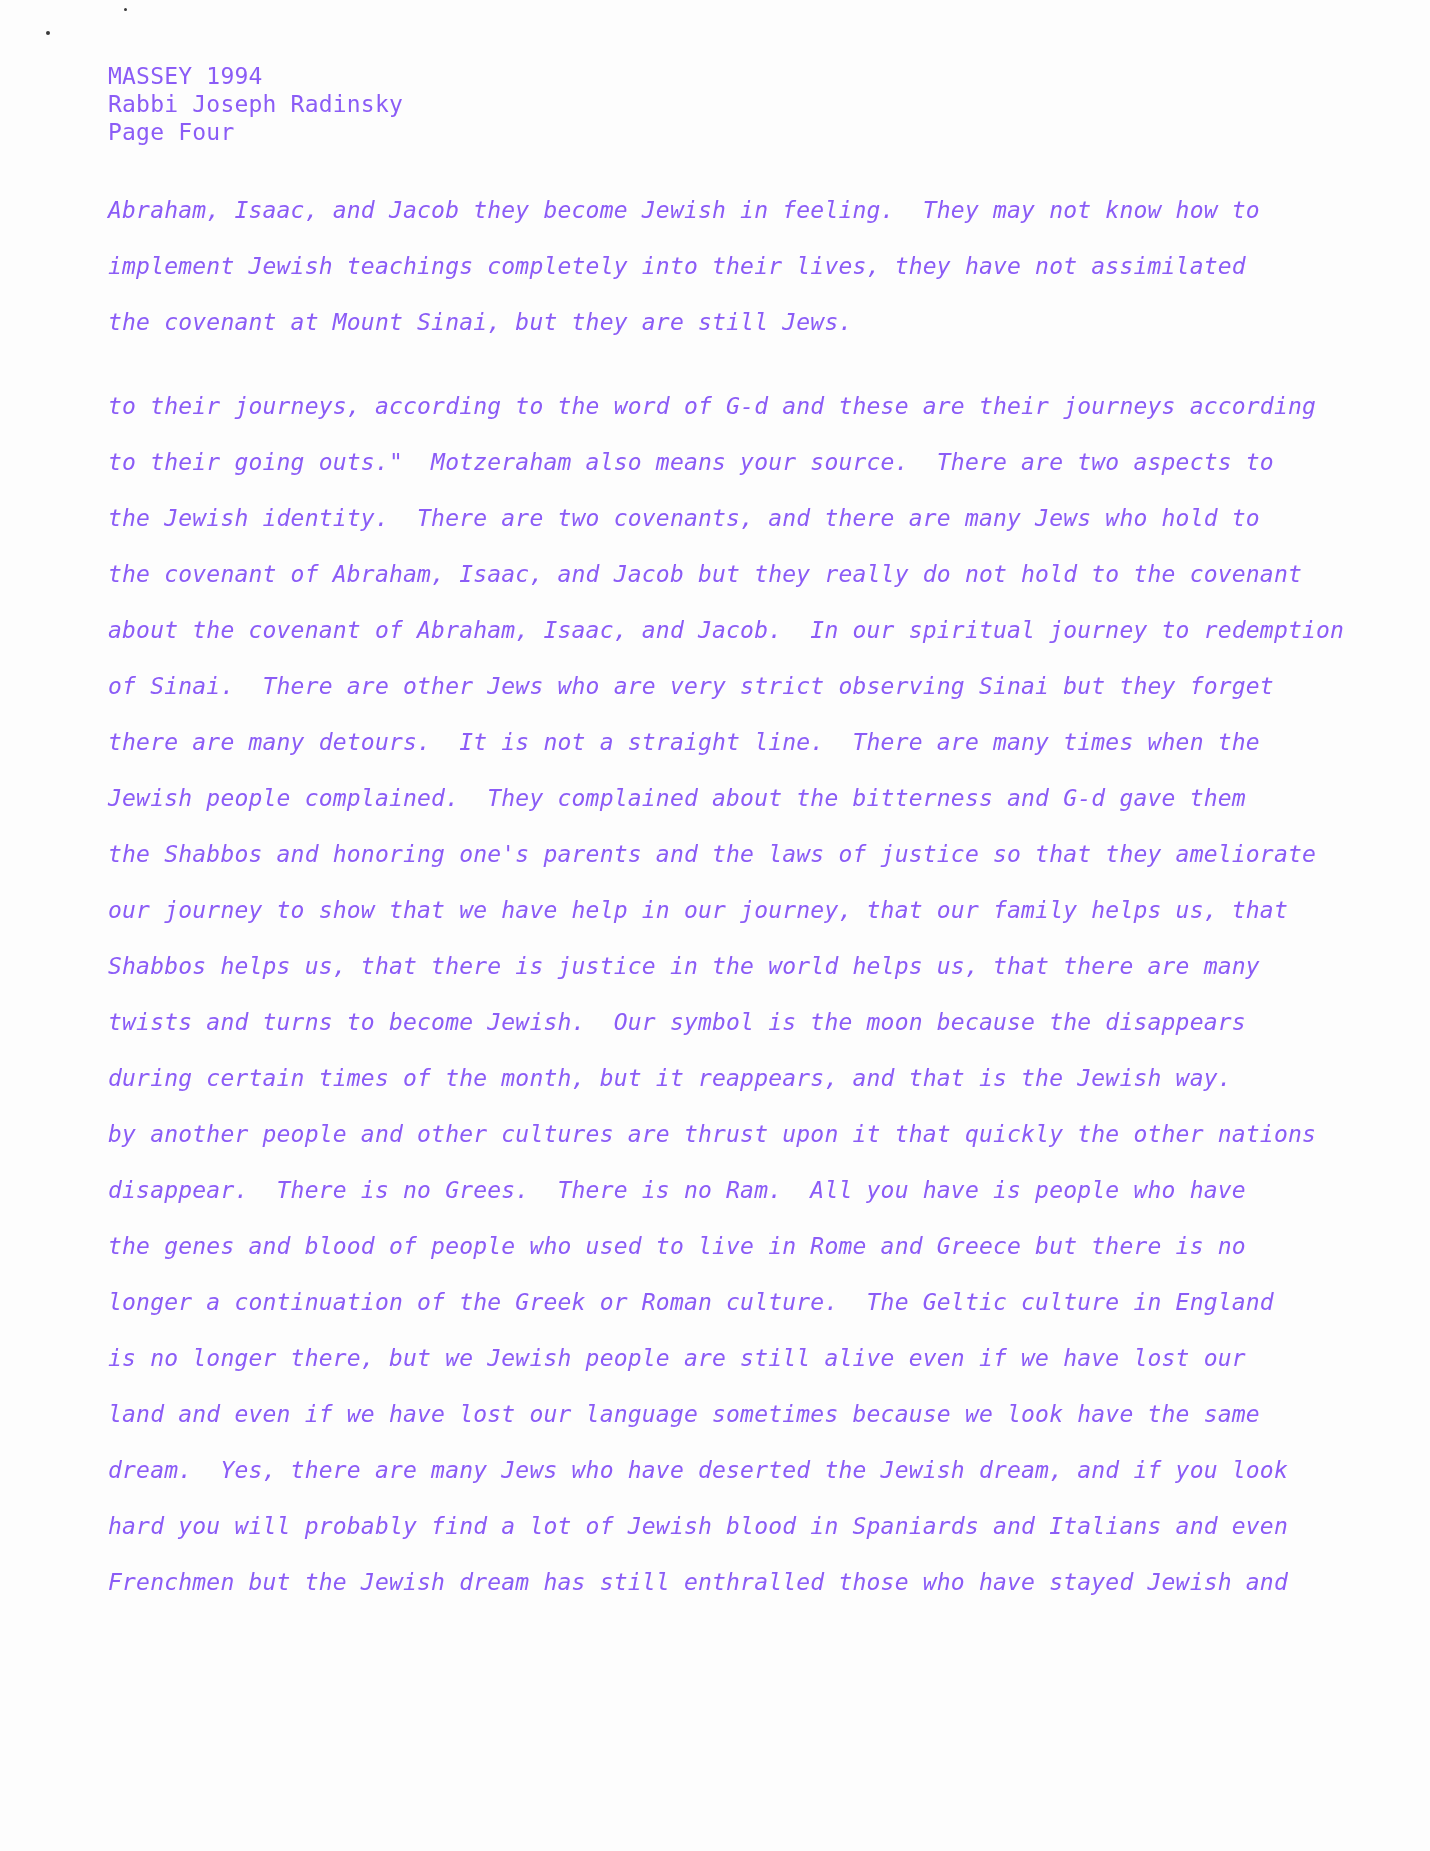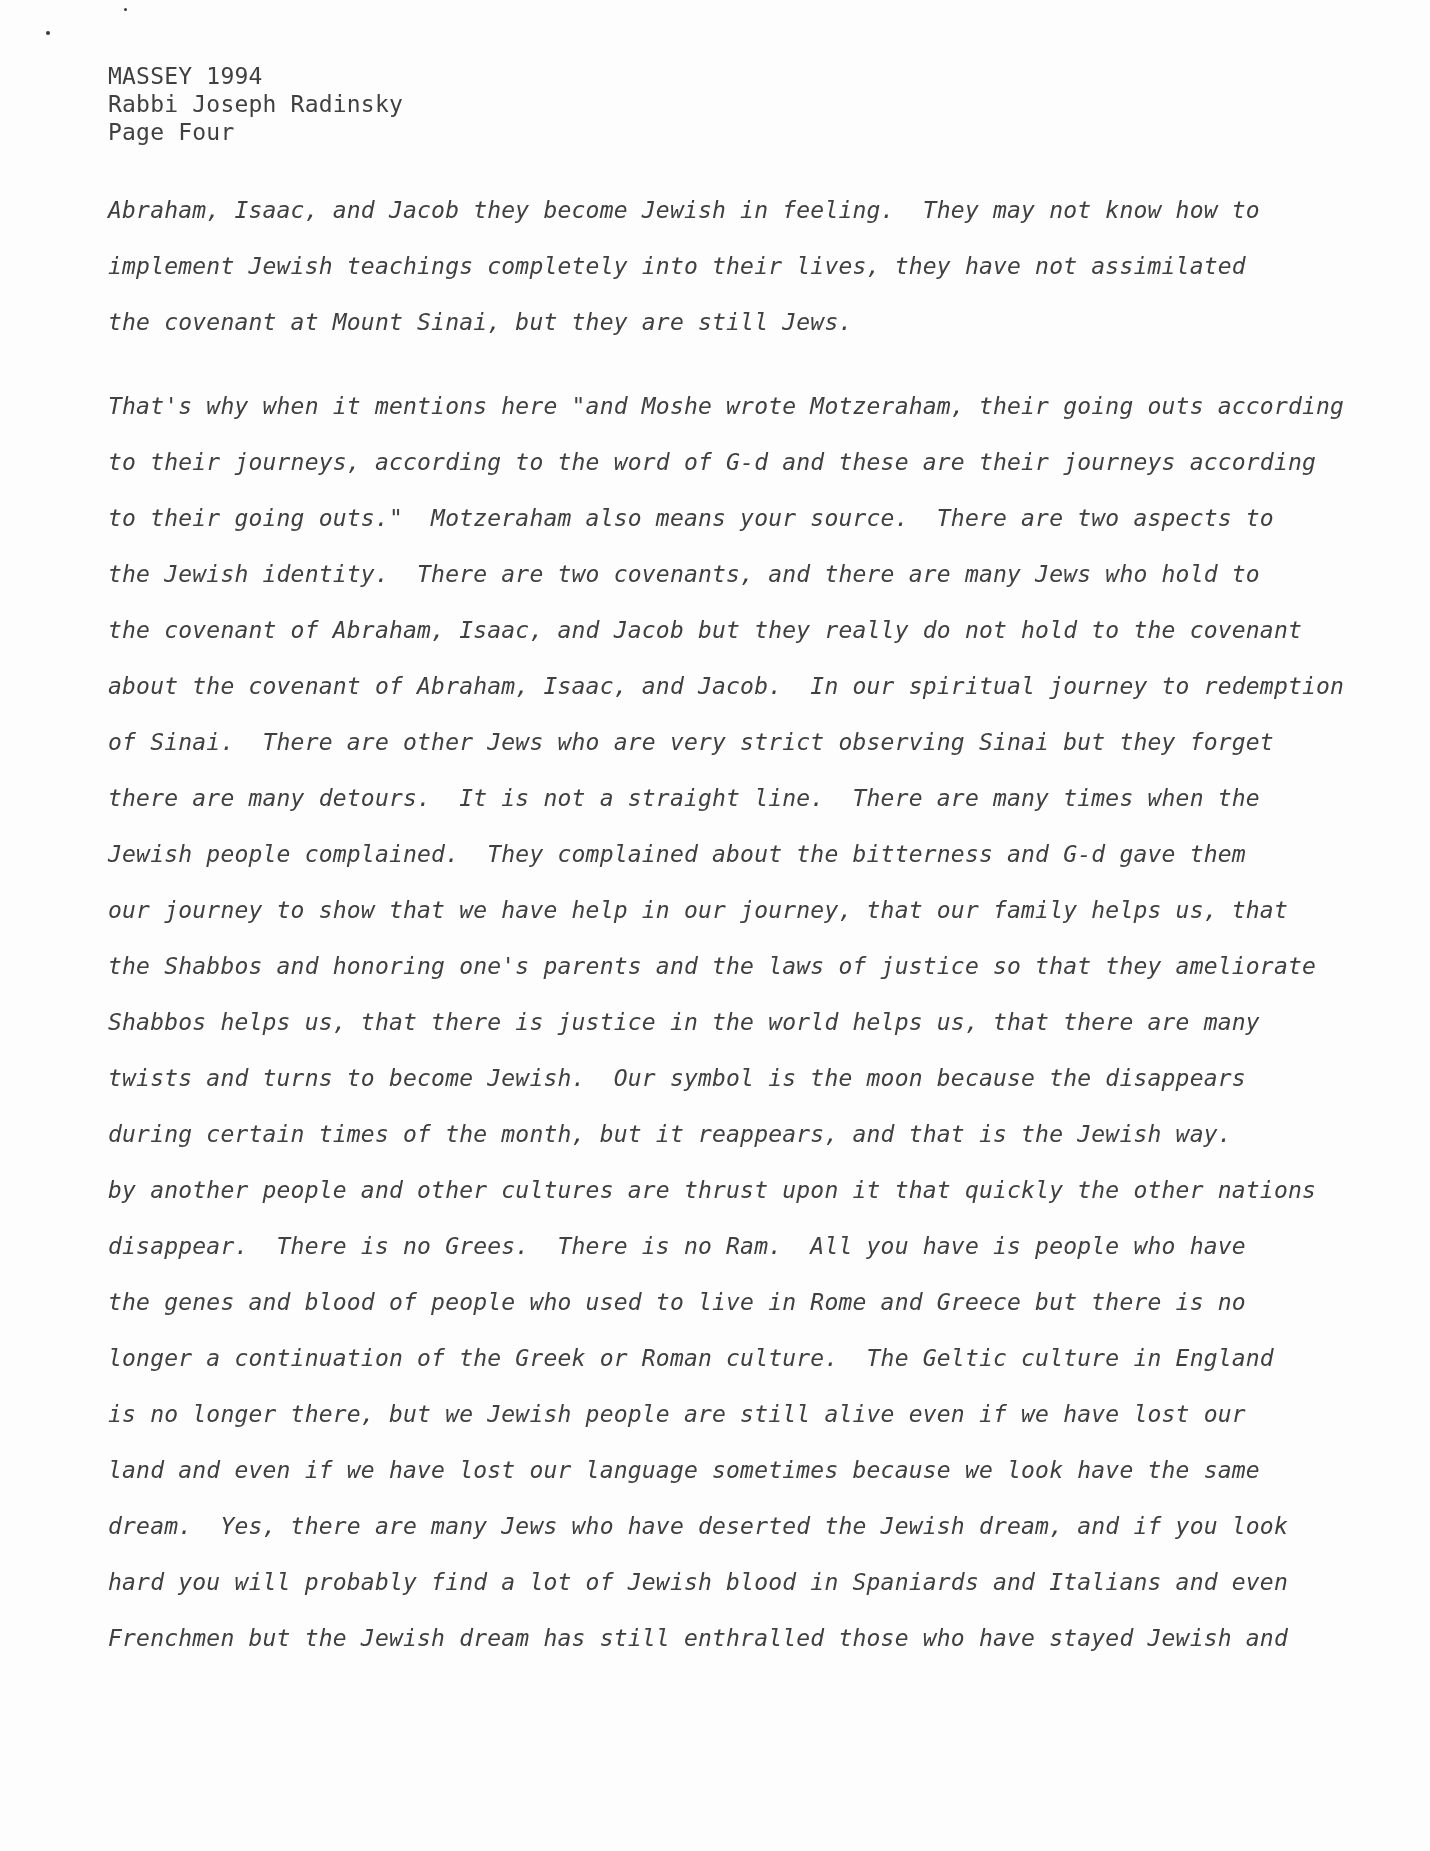--- a/index.html
+++ b/index.html
@@ -6,21 +6,21 @@
     margin: 0;
     padding: 0;
     background: #ffffff;
   }
   .page {
     position: relative;
     width: 1430px;
     height: 1851px;
     background: #fdfdfd;
     font-family: "DejaVu Sans Mono", "Liberation Mono", monospace;
-    color: #404040;
+    color: #8b5cf6;
     overflow: hidden;
   }
   .content {
     position: absolute;
     left: 108px;
     top: 62px;
     width: 1290px;
   }
   .doc-header .line {
     font-size: 23px;
@@ -67,31 +67,30 @@
 
     <div class="doc-body">
 
       <div class="paragraph">
         <div class="line">Abraham, Isaac, and Jacob they become Jewish in feeling.  They may not know how to</div>
         <div class="line">implement Jewish teachings completely into their lives, they have not assimilated</div>
         <div class="line">the covenant at Mount Sinai, but they are still Jews.</div>
       </div>
 
       <div class="paragraph">
-        <div class="line">That's why when it mentions here "and Moshe wrote Motzeraham, their going outs according</div>
         <div class="line">to their journeys, according to the word of G-d and these are their journeys according</div>
         <div class="line">to their going outs."  Motzeraham also means your source.  There are two aspects to</div>
         <div class="line">the Jewish identity.  There are two covenants, and there are many Jews who hold to</div>
         <div class="line">the covenant of Abraham, Isaac, and Jacob but they really do not hold to the covenant</div>
         <div class="line">about the covenant of Abraham, Isaac, and Jacob.  In our spiritual journey to redemption</div>
         <div class="line">of Sinai.  There are other Jews who are very strict observing Sinai but they forget</div>
         <div class="line">there are many detours.  It is not a straight line.  There are many times when the</div>
         <div class="line">Jewish people complained.  They complained about the bitterness and G-d gave them</div>
+        <div class="line">the Shabbos and honoring one's parents and the laws of justice so that they ameliorate</div>
         <div class="line">our journey to show that we have help in our journey, that our family helps us, that</div>
-        <div class="line">the Shabbos and honoring one's parents and the laws of justice so that they ameliorate</div>
         <div class="line">Shabbos helps us, that there is justice in the world helps us, that there are many</div>
         <div class="line">twists and turns to become Jewish.  Our symbol is the moon because the disappears</div>
         <div class="line">during certain times of the month, but it reappears, and that is the Jewish way.</div>
         <div class="line">by another people and other cultures are thrust upon it that quickly the other nations</div>
         <div class="line">disappear.  There is no Grees.  There is no Ram.  All you have is people who have</div>
         <div class="line">the genes and blood of people who used to live in Rome and Greece but there is no</div>
         <div class="line">longer a continuation of the Greek or Roman culture.  The Geltic culture in England</div>
         <div class="line">is no longer there, but we Jewish people are still alive even if we have lost our</div>
         <div class="line">land and even if we have lost our language sometimes because we look have the same</div>
         <div class="line">dream.  Yes, there are many Jews who have deserted the Jewish dream, and if you look</div>

